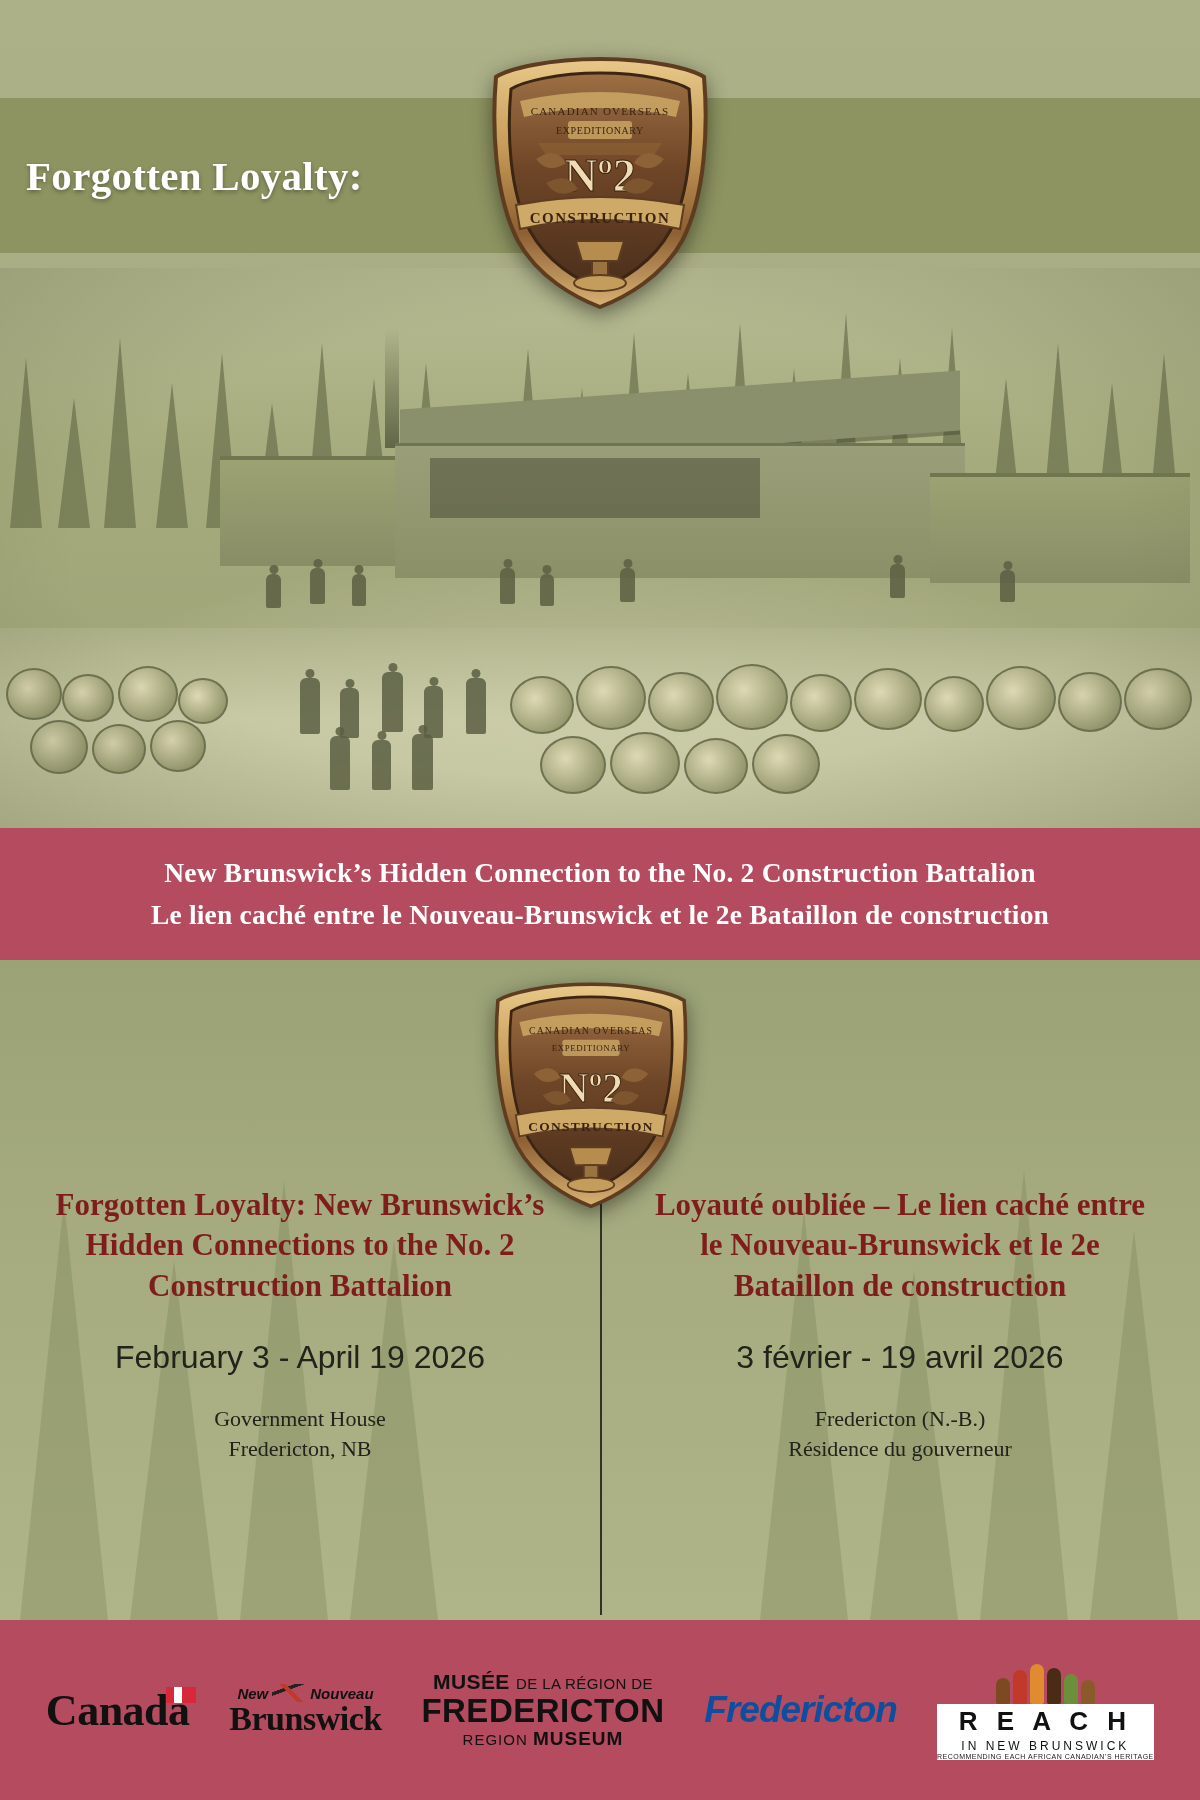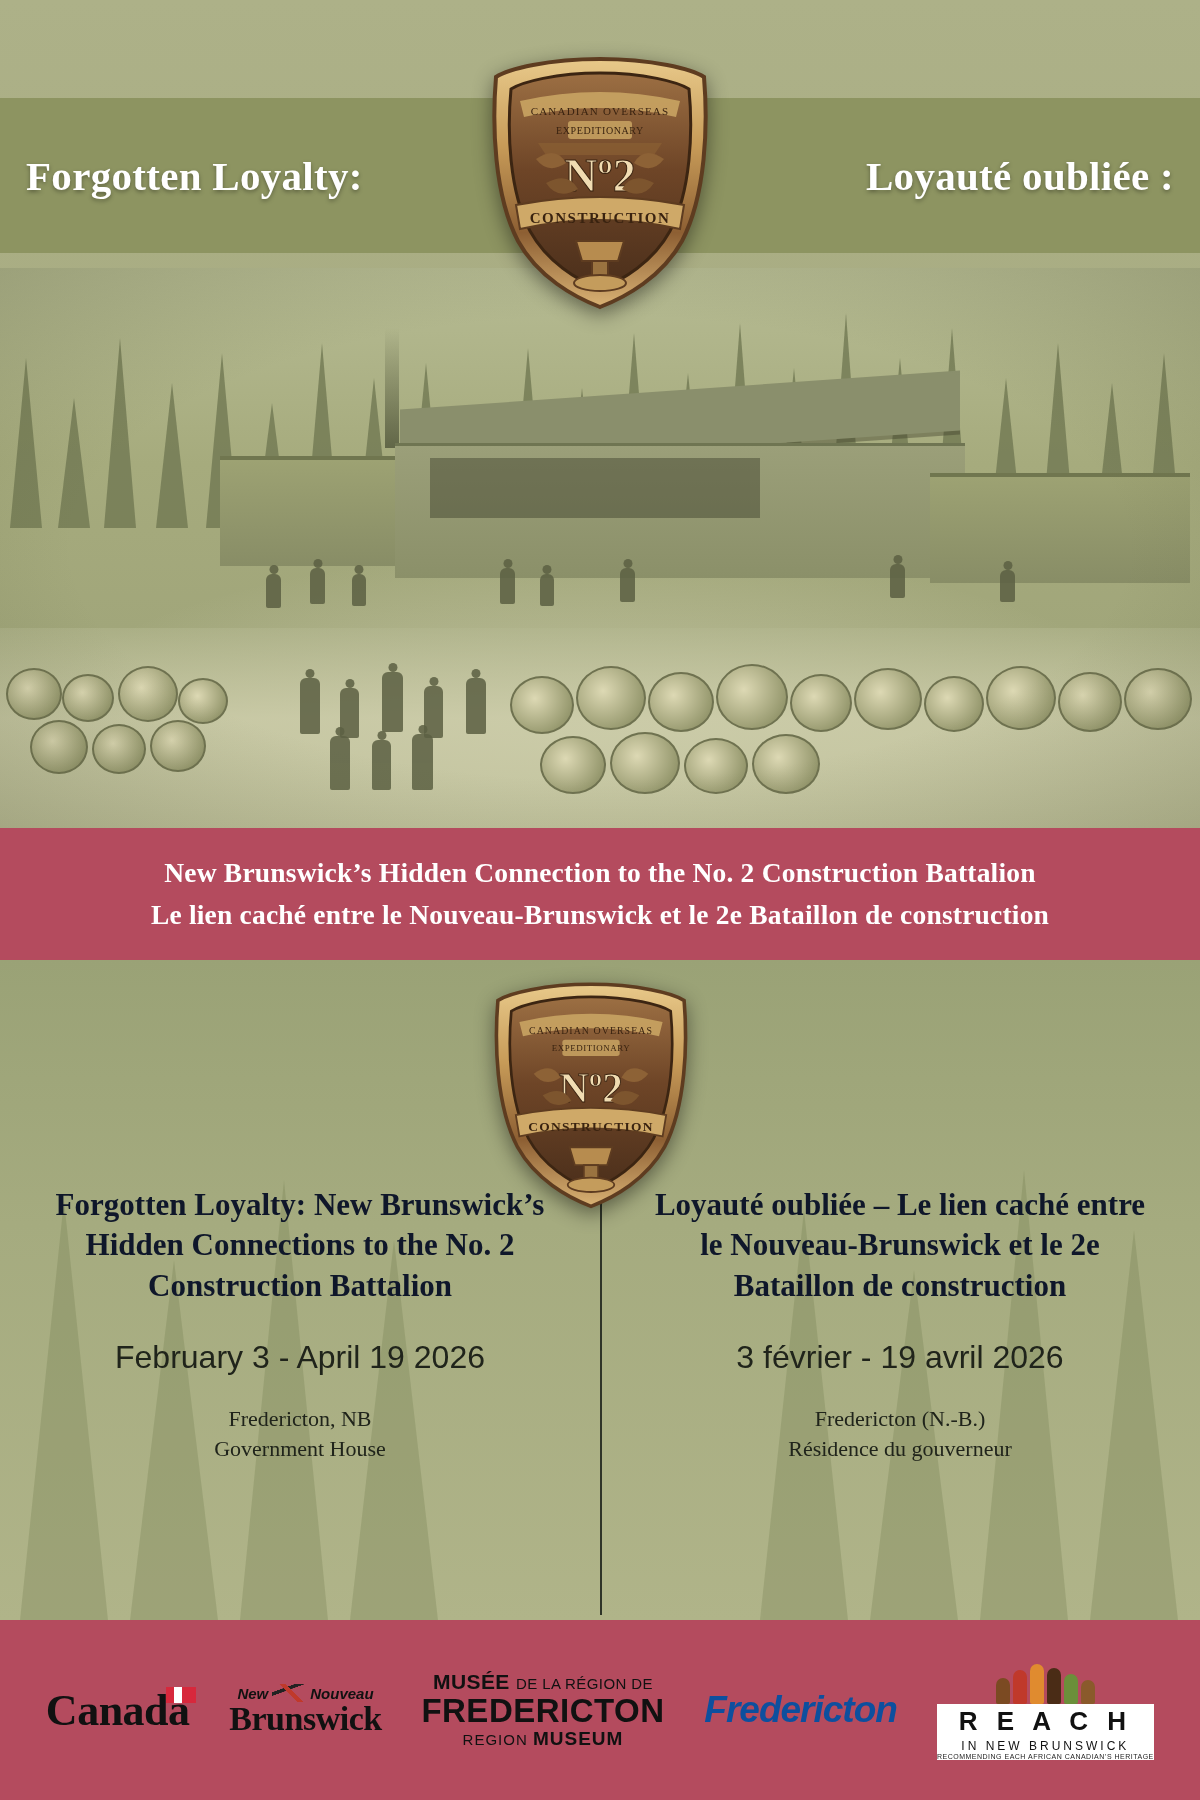--- a/index.html
+++ b/index.html
@@ -231,21 +231,21 @@
     top: 1185px;
     width: 520px;
     text-align: center;
     z-index: 25;
   }
   .col-left  { left: 40px; }
   .col-right { left: 640px; }
   .ev-title {
     font-size: 31px;
     font-weight: bold;
-    color: #0f172a;
+    color: #7f1d1d;
     line-height: 1.30;
     padding: 0 8px;
   }
   .ev-dates {
     margin-top: 30px;
     font-size: 32px;
     color: #20241b;
     line-height: 1.32;
     font-family: "Liberation Sans", sans-serif;
   }
@@ -396,21 +396,20 @@
 <body>
 
 <div id="poster">
 
   <div class="top-area"></div>
   <div class="title-band"></div>
 
   <div class="title-row">
     <div class="title-en">Forgotten Loyalty:</div>
     <div class="title-spacer"></div>
-    <div class="title-fr">Loyauté oubliée :</div>
   </div>
 
   <div class="badge badge-top">
     <svg viewBox="0 0 248 262" width="248" height="262" aria-hidden="true">
       <defs>
         <linearGradient id="bgold" x1="0" y1="0" x2="0" y2="1">
           <stop offset="0%" stop-color="#e8c98a"></stop>
           <stop offset="35%" stop-color="#c79b58"></stop>
           <stop offset="70%" stop-color="#8d5f33"></stop>
           <stop offset="100%" stop-color="#d9b274"></stop>
@@ -576,22 +575,22 @@
       <path d="M178 128 q-22 -12 -32 6 q20 12 32 -6 Z" fill="#7d552e"></path>
     </svg>
   </div>
 
   <div class="divider"></div>
 
   <div class="col col-left">
     <div class="ev-title">Forgotten Loyalty: New Brunswick’s Hidden Connections to the No. 2 Construction Battalion</div>
     <div class="ev-dates">February 3 - April 19 2026</div>
     <div class="ev-place">
+      <div>Government House</div>
       <div>Fredericton, NB</div>
-      <div>Government House</div>
     </div>
   </div>
 
   <div class="col col-right">
     <div class="ev-title">Loyauté oubliée – Le lien caché entre le Nouveau-Brunswick et le 2e Bataillon de construction</div>
     <div class="ev-dates">3 février - 19 avril 2026</div>
     <div class="ev-place">
       <div>Fredericton (N.-B.)</div>
       <div>Résidence du gouverneur</div>
     </div>

